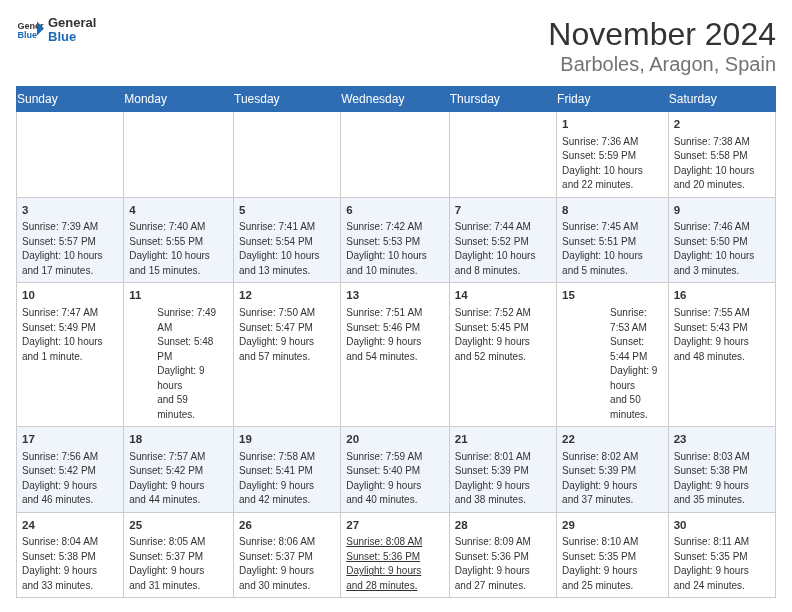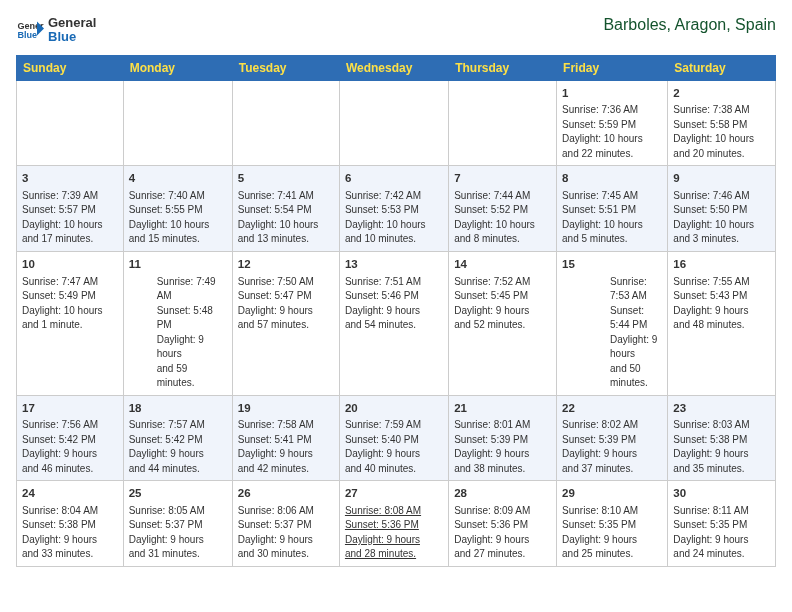--- a/index.html
+++ b/index.html
@@ -31,35 +31,35 @@
     }
     .title-block {
       text-align: right;
     }
     .month-title {
       font-size: 32px;
       font-weight: normal;
       color: #333;
     }
     .location {
-      font-size: 16px;
-      color: #14532d;
+      font-size: 20px;
+      color: #737373;
     }
     table {
       width: 100%;
       border-collapse: collapse;
       font-size: 10.5px;
     }
     thead th {
       background-color: #2e6db4;
-      color: #fde047;
-      padding: 5px 6px;
+      color: #ffffff;
+      padding: 5px 0;
       text-align: left;
       font-size: 12px;
-      font-weight: bold;
+      font-weight: normal;
       border: 1px solid #2e6db4;
     }
     tbody td {
       border: 1px solid #ccc;
       vertical-align: top;
       padding: 4px 5px;
       height: 78px;
       width: 113px;
       color: #333;
       line-height: 1.45;
@@ -95,20 +95,21 @@
         <text x="2" y="18" font-size="13" font-weight="bold" fill="#333" font-family="Arial">General</text>
         <text x="2" y="32" font-size="13" font-weight="bold" fill="#1a6ab5" font-family="Arial">Blue</text>
         <polygon points="30,8 40,18 30,28" fill="#1a6ab5"></polygon>
       </svg>
       <div style="display:flex;flex-direction:column;line-height:1.1;">
         <span style="font-size:13px;font-weight:bold;color:#333;">General</span>
         <span style="font-size:13px;font-weight:bold;color:#1a6ab5;">Blue</span>
       </div>
     </div>
     <div class="title-block">
+      <div class="month-title">November 2024</div>
       <div class="location">Barboles, Aragon, Spain</div>
     </div>
   </div>
 
   <table>
     <thead>
       <tr>
         <th>Sunday</th>
         <th>Monday</th>
         <th>Tuesday</th>

